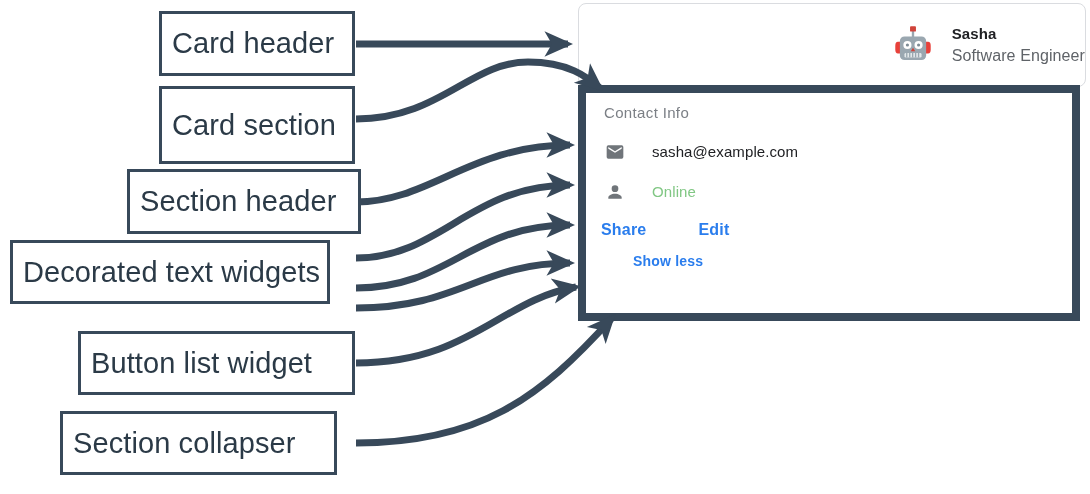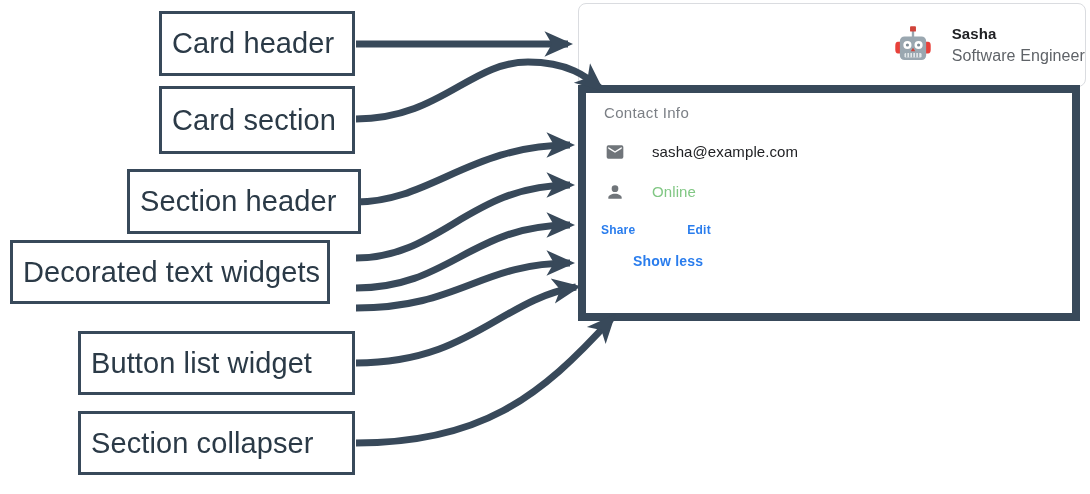--- a/index.html
+++ b/index.html
@@ -15,25 +15,25 @@
     position:absolute;background:#ffffff;border:3px solid #38495a;
     box-sizing:border-box;display:flex;align-items:center;
     color:#1f2a33;z-index:6;
   }
   .anno span{
     display:block;width:100%;text-align:left;
     font-size:29px;line-height:1;letter-spacing:.1px;color:#2b3a47;
     padding:0 10px;box-sizing:border-box;white-space:nowrap;
   }
   #anno-card-header  {left:159px;top:11px; width:196px;height:65px;}
-  #anno-card-section {left:159px;top:86px; width:196px;height:68px;}
+  #anno-card-section {left:159px;top:86px; width:196px;height:78px;}
   #anno-section-header{left:127px;top:169px;width:234px;height:65px;}
   #anno-decorated    {left:10px; top:240px;width:320px;height:64px;}
   #anno-button-list  {left:78px; top:331px;width:277px;height:64px;}
-  #anno-collapser    {left:78px; top:411px;width:277px;height:64px;}
+  #anno-collapser    {left:60px; top:411px;width:277px;height:64px;}
 
   
   #arrows{position:absolute;left:0;top:0;width:1090px;height:494px;z-index:5;}
 
   
   #card{
     position:absolute;left:578px;top:3px;width:508px;height:84px;
     background:#ffffff;border:1px solid #dadce0;border-radius:8px;
     box-sizing:border-box;z-index:2;
   }
@@ -71,21 +71,21 @@
   .dtw{display:flex;align-items:center;height:30px;margin-bottom:10px;}
   .dtw .ic{
     width:22px;height:22px;flex:0 0 22px;margin-right:26px;
     display:flex;align-items:center;justify-content:center;color:#70757a;
   }
   .dtw .txt{font-size:15px;color:#202124;line-height:20px;letter-spacing:.1px;}
   .dtw .txt.green{color:#81c784;}
 
   .btnlist{display:flex;align-items:center;height:26px;margin-top:4px;}
   .btnlist .lnk{
-    font-size:12px;font-weight:bold;color:#2a7ded;letter-spacing:.2px;
+    font-size:16px;font-weight:bold;color:#2a7ded;letter-spacing:.2px;
     cursor:pointer;
   }
   #btn-share{margin-left:-3px;}
   #btn-edit{margin-left:52px;}
   .collapser{margin-top:9px;margin-left:29px;}
   .collapser .lnk{
     font-size:14px;font-weight:bold;color:#2a7ded;letter-spacing:.2px;
     cursor:pointer;
   }
 </style>

